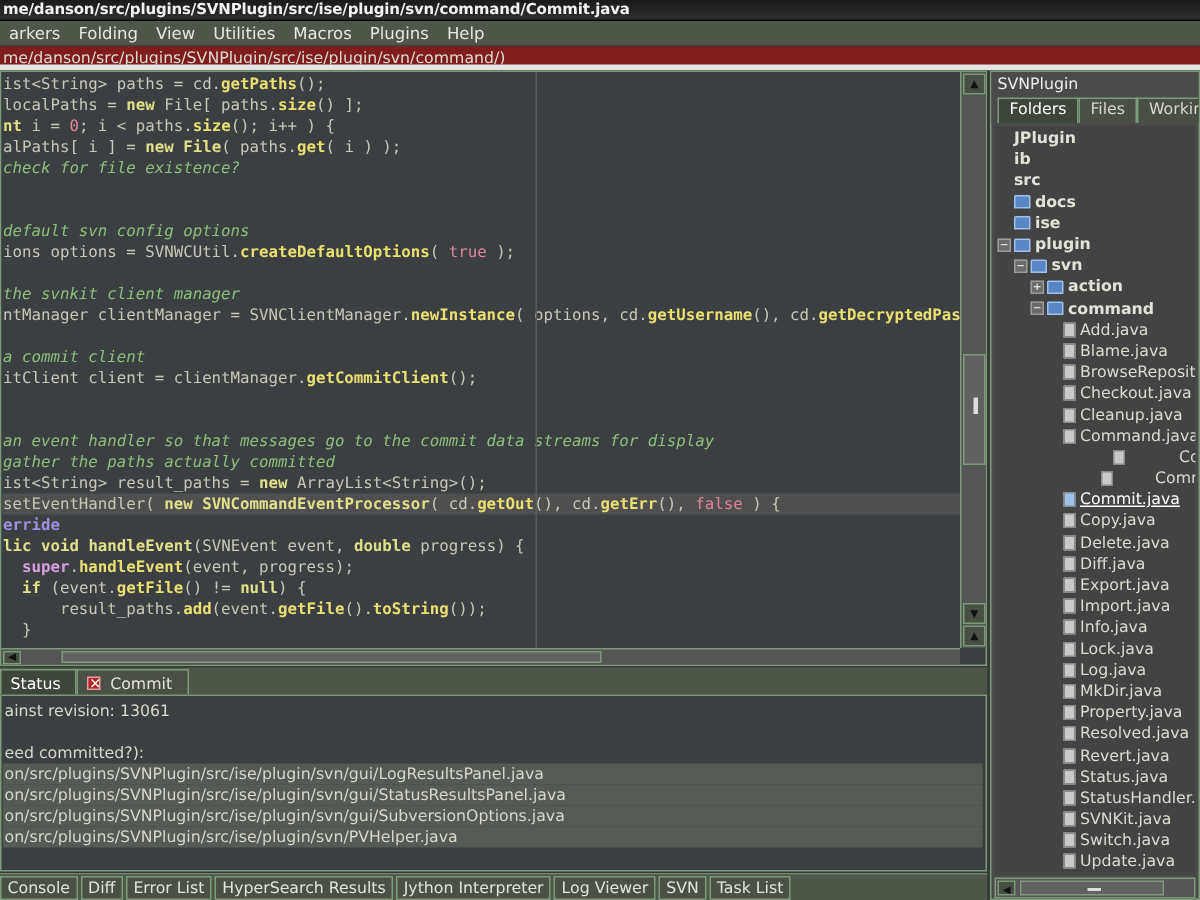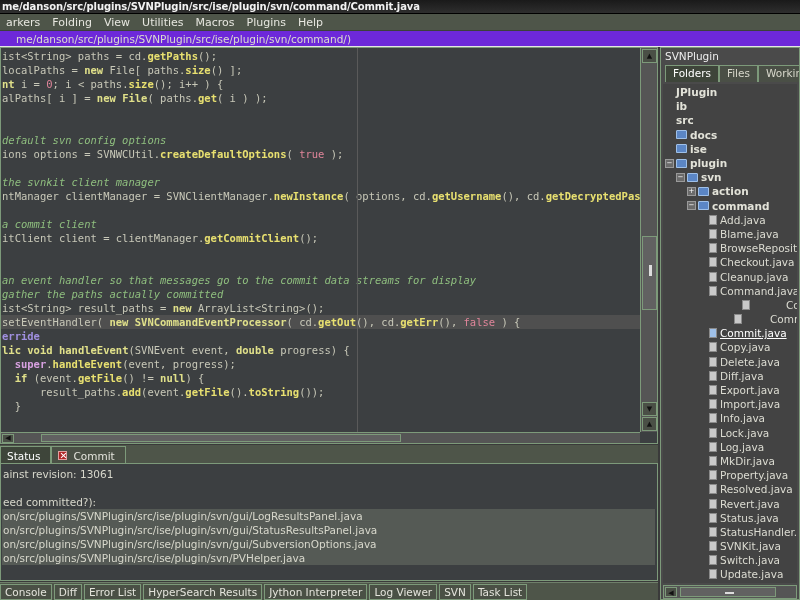--- a/index.html
+++ b/index.html
@@ -12,23 +12,23 @@
     padding-left:2px; white-space:nowrap; overflow:hidden; letter-spacing:-0.1px;
     border-bottom:1px solid #000; }
 
   
   #menubar { height:17px; background:#4e5549; display:flex; align-items:center;
     padding-left:0px; border-bottom:1px solid #3b413a; }
   .menu-item { color:#e7e7e0; font-size:11px; padding:1px 6px; cursor:default;
     white-space:nowrap; }
 
   
-  #pathbar { height:16px; background:#6d28d9; color:#dcdcd0; font-size:10.5px;
-    line-height:16px; padding-left:16px; white-space:nowrap; overflow:hidden;
-    border-bottom:1px solid #e5e5e5; }
+  #pathbar { height:16px; background:#7f1d1d; color:#dcdcd0; font-size:10.5px;
+    line-height:16px; padding-left:2px; white-space:nowrap; overflow:hidden;
+    border-bottom:4px solid #e5e5e5; }
 
   
   #workspace { position:relative; width:800px; height:553px; background:#3a3a3a; }
 
   
   #maincol { position:absolute; left:0; top:0; width:658px; height:553px; }
 
   
   #editorwrap { position:absolute; left:0; top:0; width:658px; height:397px;
     border:1px solid #7d9a7a; background:#3c3f41; }
@@ -151,20 +151,21 @@
 <div id="workspace">
 
   <div id="maincol">
 
     <div id="editorwrap">
       <div id="editor">
           <div class="cl"><span class="pl">ist&lt;String&gt; paths = cd.</span><span class="mth">getPaths</span><span class="pl">();</span></div>
           <div class="cl"><span class="pl">localPaths = </span><span class="kw2">new</span><span class="pl"> File[ paths.</span><span class="mth">size</span><span class="pl">() ];</span></div>
           <div class="cl"><span class="kw2">nt</span><span class="pl"> i = </span><span class="lit">0</span><span class="pl">; i &lt; paths.</span><span class="mth">size</span><span class="pl">(); i++ ) {</span></div>
           <div class="cl"><span class="pl">alPaths[ i ] = </span><span class="kw2">new</span><span class="pl"> </span><span class="kw2">File</span><span class="pl">( paths.</span><span class="mth">get</span><span class="pl">( i ) );</span></div>
+          <div class="cl"><span class="cm">check for file existence?</span></div>
           <div class="cl">&nbsp;</div>
           <div class="cl">&nbsp;</div>
           <div class="cl"><span class="cm">default svn config options</span></div>
           <div class="cl"><span class="pl">ions options = SVNWCUtil.</span><span class="mth">createDefaultOptions</span><span class="pl">( </span><span class="lit">true</span><span class="pl"> );</span></div>
           <div class="cl">&nbsp;</div>
           <div class="cl"><span class="cm">the svnkit client manager</span></div>
           <div class="cl"><span class="pl">ntManager clientManager = SVNClientManager.</span><span class="mth">newInstance</span><span class="pl">( options, cd.</span><span class="mth">getUsername</span><span class="pl">(), cd.</span><span class="mth">getDecryptedPassword</span></div>
           <div class="cl">&nbsp;</div>
           <div class="cl"><span class="cm">a commit client</span></div>
           <div class="cl"><span class="pl">itClient client = clientManager.</span><span class="mth">getCommitClient</span><span class="pl">();</span></div>

